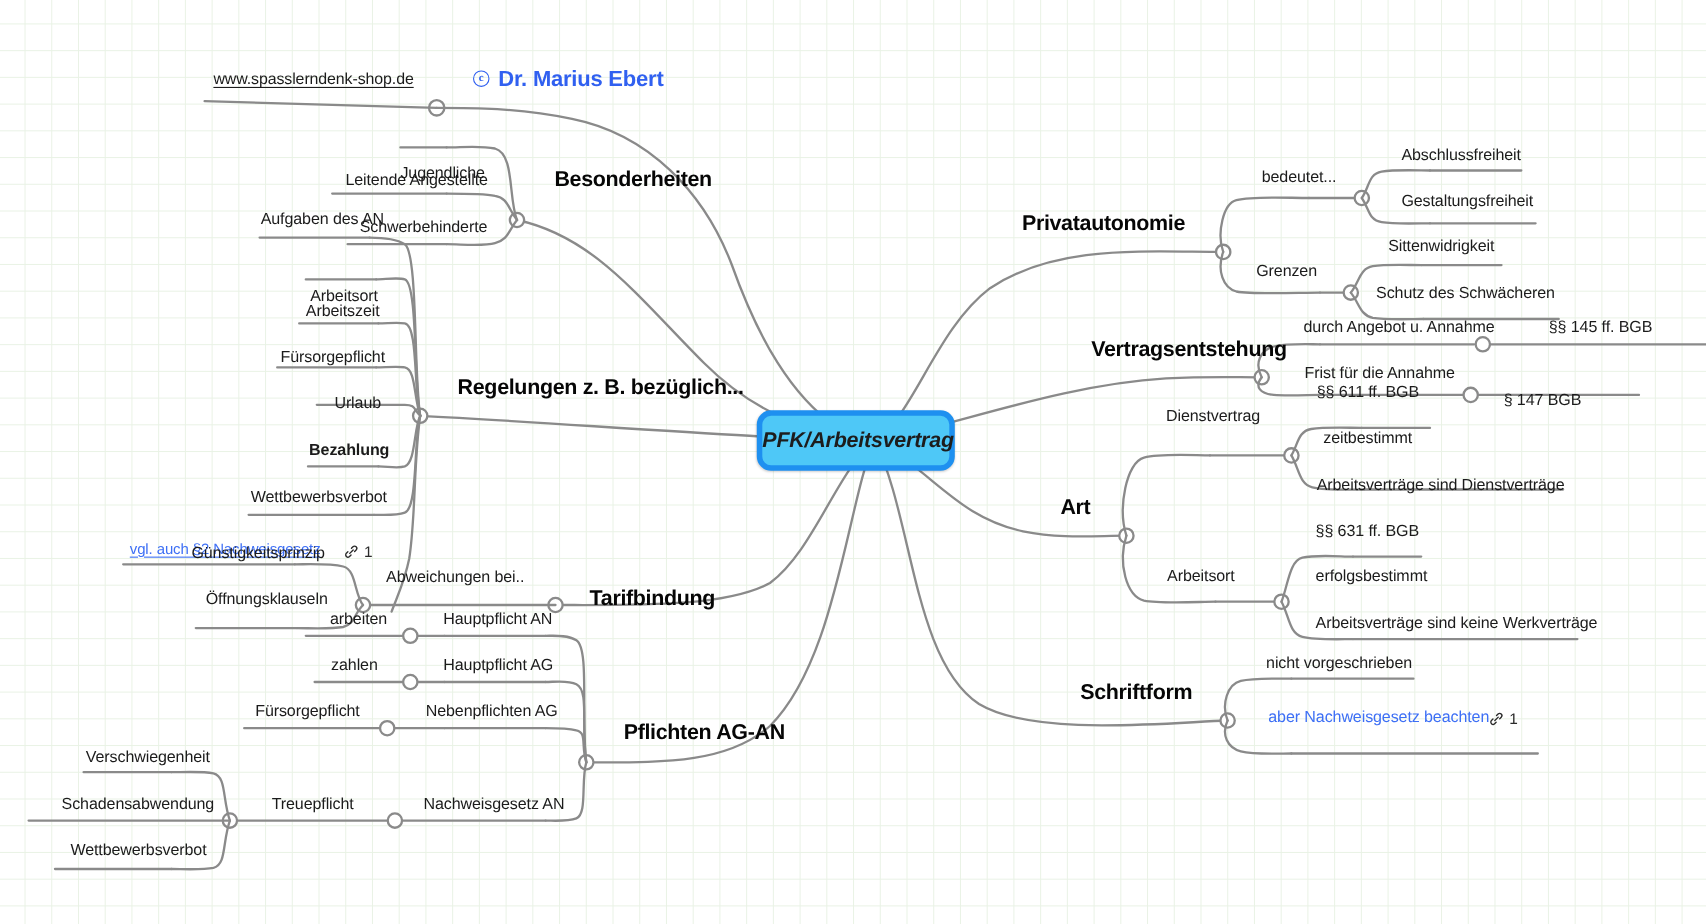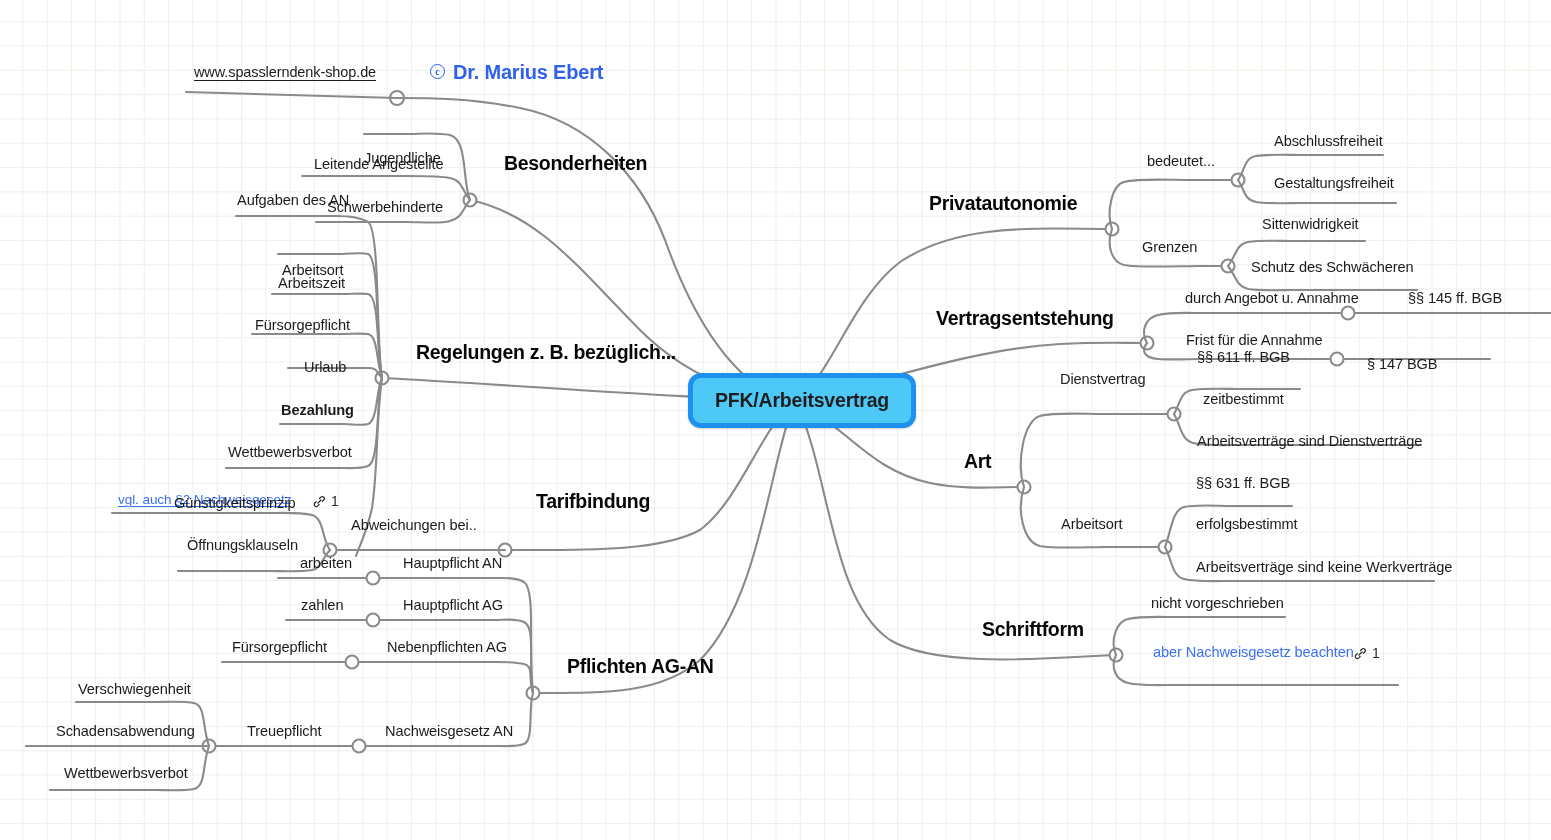--- a/index.html
+++ b/index.html
@@ -60,29 +60,29 @@
   .lbl.url {
     color: #1b1b1b;
     font-size: 14.5px;
     text-decoration: underline;
     text-decoration-thickness: 1px;
     text-underline-offset: 2.5px;
   }
   #center-node {
     position: absolute;
     left: 688px; top: 373px;
-    width: 228px; height: 55px;
+    width: 180px; height: 55px;
     border-radius: 13px;
     background: #4ec8f7;
     border: 5px solid #1e90f0;
     box-sizing: border-box;
     display: flex;
     align-items: center;
-    justify-content: center;
     box-shadow: 0 1px 2px rgba(0,0,0,0.18);
+    font-style: italic;
   }
   #center-node span {
     font-weight: bold;
     font-size: 19.5px;
     color: #1d1d1d;
     letter-spacing: -0.2px;
   }
   .linkchip {
     position: absolute;
     display: flex;
@@ -288,21 +288,21 @@
   <div class="lbl blue-ul" style="left:118px; top:493px; font-size:13.6px;">vgl. auch §2 Nachweisgesetz</div>
   <div class="linkchip" style="left:312px; top:493px;">
     <svg width="15" height="15" viewBox="0 0 24 24" fill="none" stroke="#2b2b2b" stroke-width="2" stroke-linecap="round">
       <path d="M9.5 14.5 L14.5 9.5"></path>
       <path d="M12 7.2 L14.2 5 a3.2 3.2 0 0 1 4.6 4.6 L16.6 11.8"></path>
       <path d="M11.4 16.8 L9.2 19 a3.2 3.2 0 0 1 -4.6 -4.6 L6.8 12.2"></path>
     </svg>
     <span>1</span>
   </div>
 
-  <div class="lbl main" style="left:536px; top:492px;text-align:center;">Tarifbindung</div>
+  <div class="lbl main" style="left:536px; top:535px;text-align:center;">Tarifbindung</div>
   <div class="lbl sub" style="left:351px; top:518px;">Abweichungen bei..</div>
   <div class="lbl sub" style="left:174px; top:496px;">Günstigkeitsprinzip</div>
   <div class="lbl sub" style="left:187px; top:538px;">Öffnungsklauseln</div>
 
   <div class="lbl main" style="left:567px; top:657px;">Pflichten AG-AN</div>
   <div class="lbl sub" style="left:403px; top:556px;">Hauptpflicht AN</div>
   <div class="lbl sub" style="left:403px; top:598px;">Hauptpflicht AG</div>
   <div class="lbl sub" style="left:387px; top:640px;">Nebenpflichten AG</div>
   <div class="lbl sub" style="left:385px; top:724px;">Nachweisgesetz AN</div>
   <div class="lbl sub" style="left:286px; top:556px;margin-left:14px;">arbeiten</div>
@@ -314,21 +314,21 @@
   <div class="lbl sub" style="left:64px; top:766px;">Wettbewerbsverbot</div>
 
   <div class="lbl main" style="left:929px; top:194px;">Privatautonomie</div>
   <div class="lbl sub" style="left:1147px; top:154px;">bedeutet...</div>
   <div class="lbl sub" style="left:1142px; top:240px;">Grenzen</div>
   <div class="lbl sub" style="left:1274px; top:134px;">Abschlussfreiheit</div>
   <div class="lbl sub" style="left:1274px; top:176px;">Gestaltungsfreiheit</div>
   <div class="lbl sub" style="left:1262px; top:217px;">Sittenwidrigkeit</div>
   <div class="lbl sub" style="left:1251px; top:260px;">Schutz des Schwächeren</div>
 
-  <div class="lbl main" style="left:936px; top:309px;">Vertragsentstehung</div>
+  <div class="lbl main" style="left:992px; top:309px;">Vertragsentstehung</div>
   <div class="lbl sub" style="left:1185px; top:291px;">durch Angebot u. Annahme</div>
   <div class="lbl sub" style="left:1408px; top:291px;">§§ 145 ff. BGB</div>
   <div class="lbl sub" style="left:1186px; top:333px;">Frist für die Annahme</div>
   <div class="lbl sub" style="left:1367px; top:333px;margin-top:24px;">§ 147 BGB</div>
   <div class="lbl sub" style="left:1197px; top:350px;">§§ 611 ff. BGB</div>
 
   <div class="lbl main" style="left:964px; top:452px;">Art</div>
   <div class="lbl sub" style="left:1060px; top:372px;">Dienstvertrag</div>
   <div class="lbl sub" style="left:1061px; top:517px;">Arbeitsort</div>
   <div class="lbl sub" style="left:1203px; top:392px;">zeitbestimmt</div>

